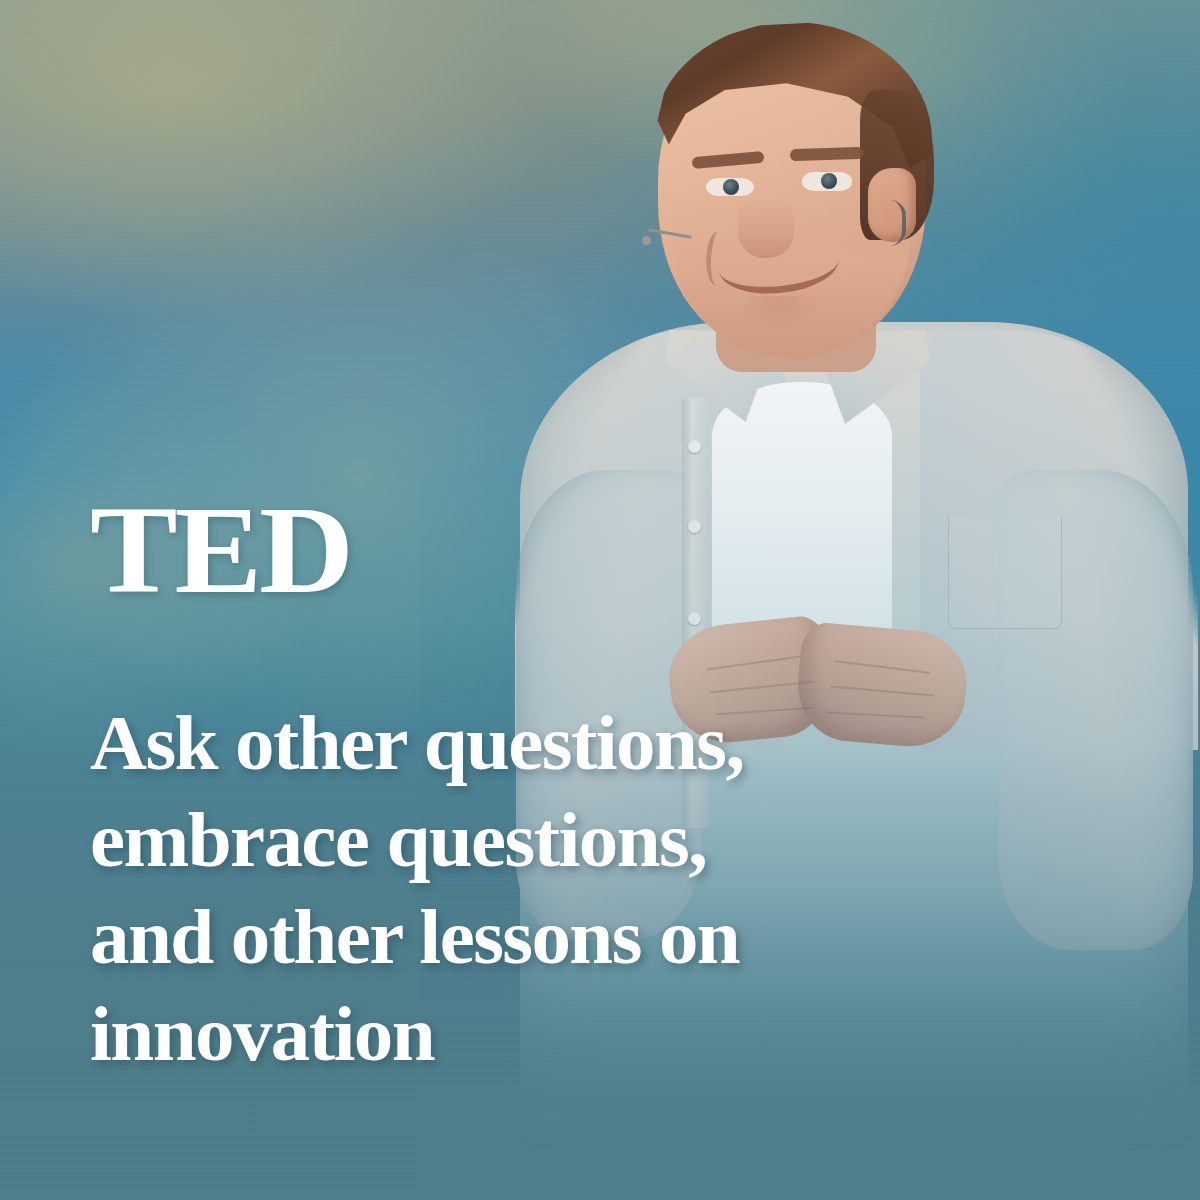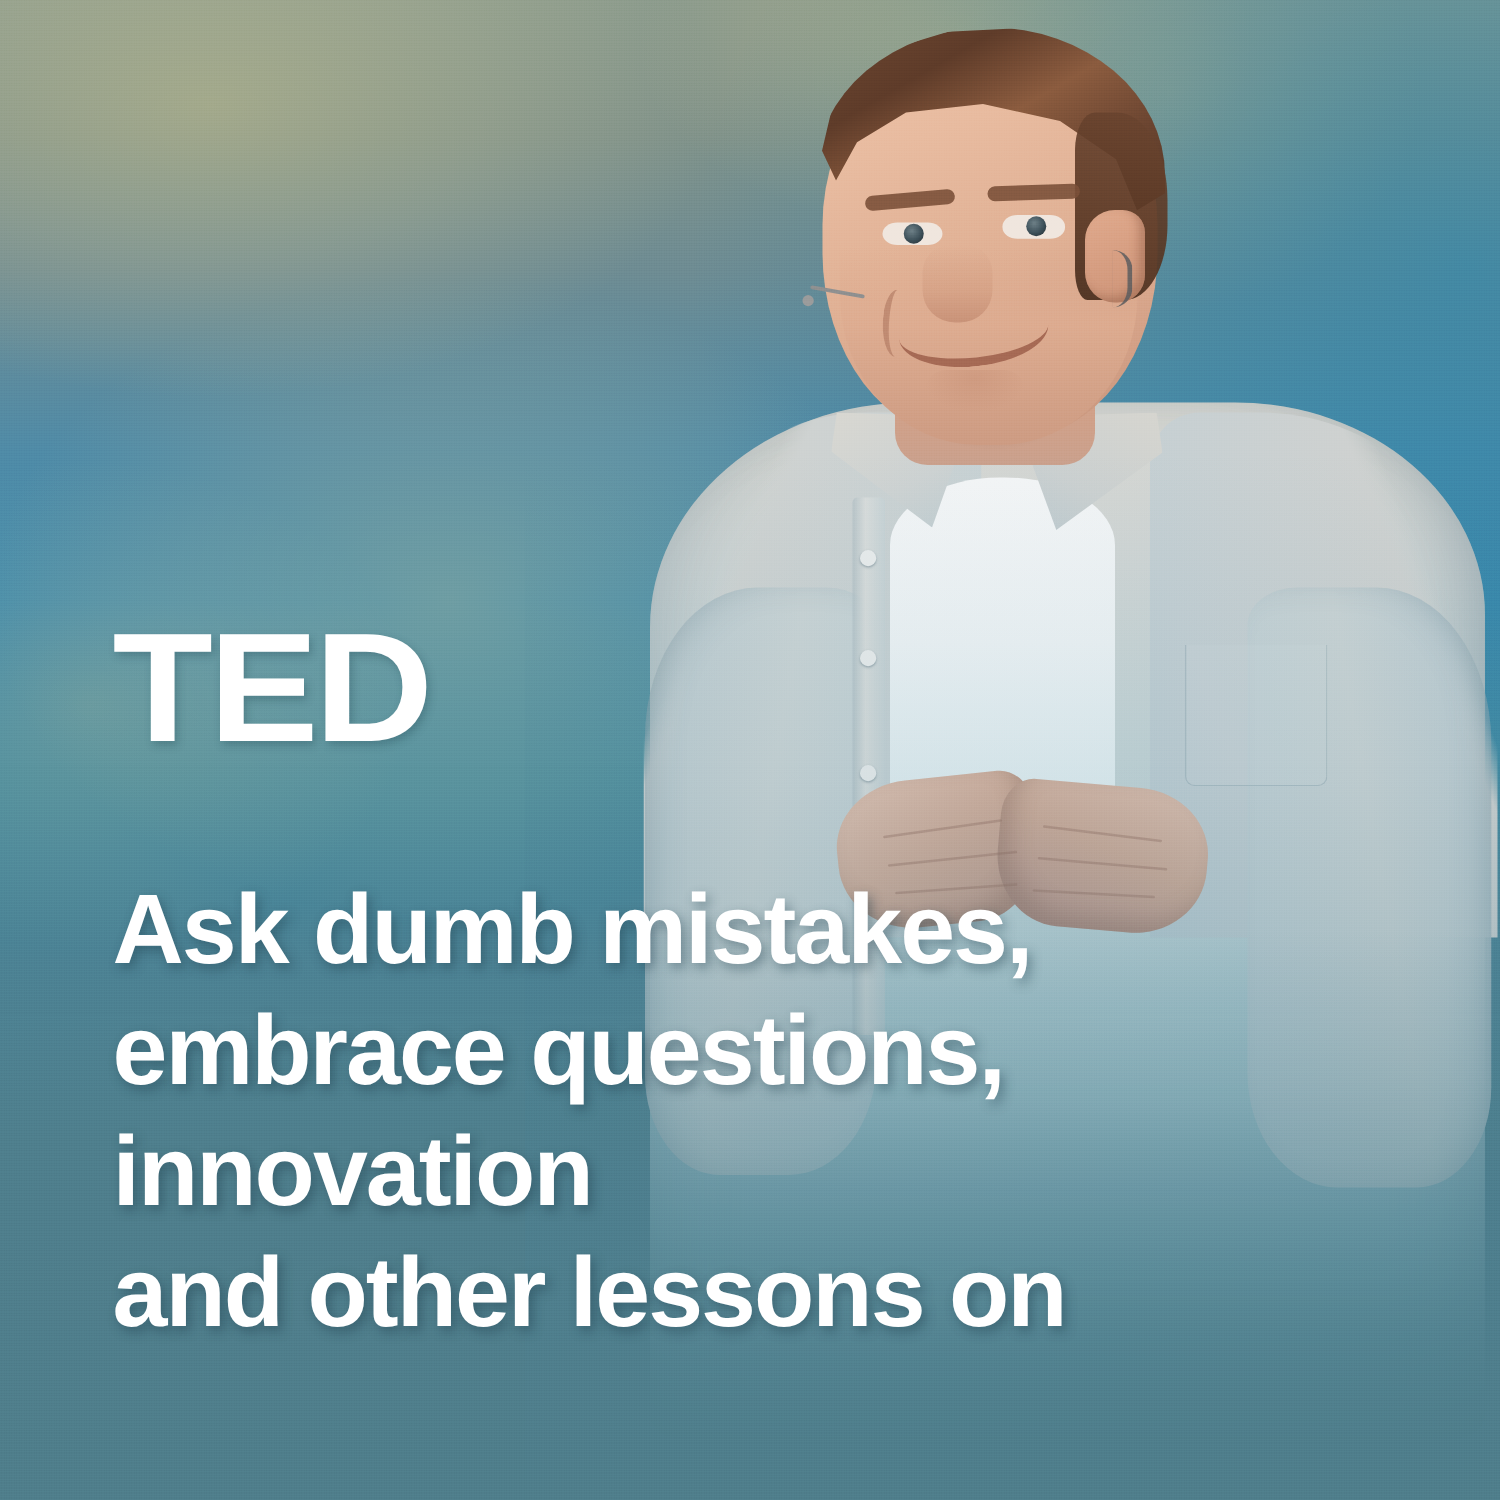--- a/index.html
+++ b/index.html
@@ -7,21 +7,21 @@
     margin: 0;
     padding: 0;
     background: #1b1b1b;
   }
 
   #card {
     position: relative;
     width: 1200px;
     height: 1200px;
     overflow: hidden;
-    font-family: Liberation Sans, sans-serif;
+    font-family: Liberation Serif, serif;
     background: #4d7f8c;
   }
 
   
   .bg-base {
     position: absolute;
     inset: 0;
     background:
       linear-gradient(to bottom,
         #8a9a8c 0%,
@@ -616,21 +616,21 @@
     <div class="finger-seam-r fs6"></div>
   </div>
 
   <div class="figure-tint"></div>
   <div class="bg-bottom-wash"></div>
 
   <div class="text-layer">
     <div class="ted-logo">TED</div>
 
     <h1 class="headline">
-      <span class="ln">Ask dumb mistakes,</span>
+      <span class="ln">Ask other questions,</span>
       <span class="ln">embrace questions,</span>
+      <span class="ln">and other lessons on</span>
       <span class="ln">innovation</span>
-      <span class="ln">and other lessons on</span>
     </h1>
   </div>
 
   <div class="grain"></div>
 </div>
 
 </body></html>

